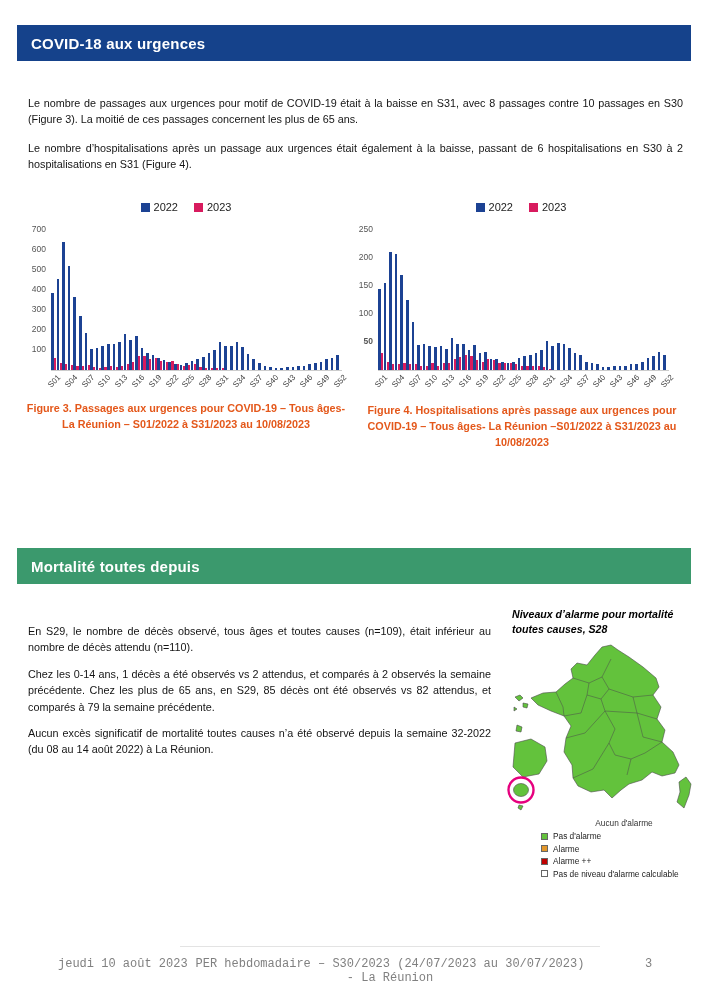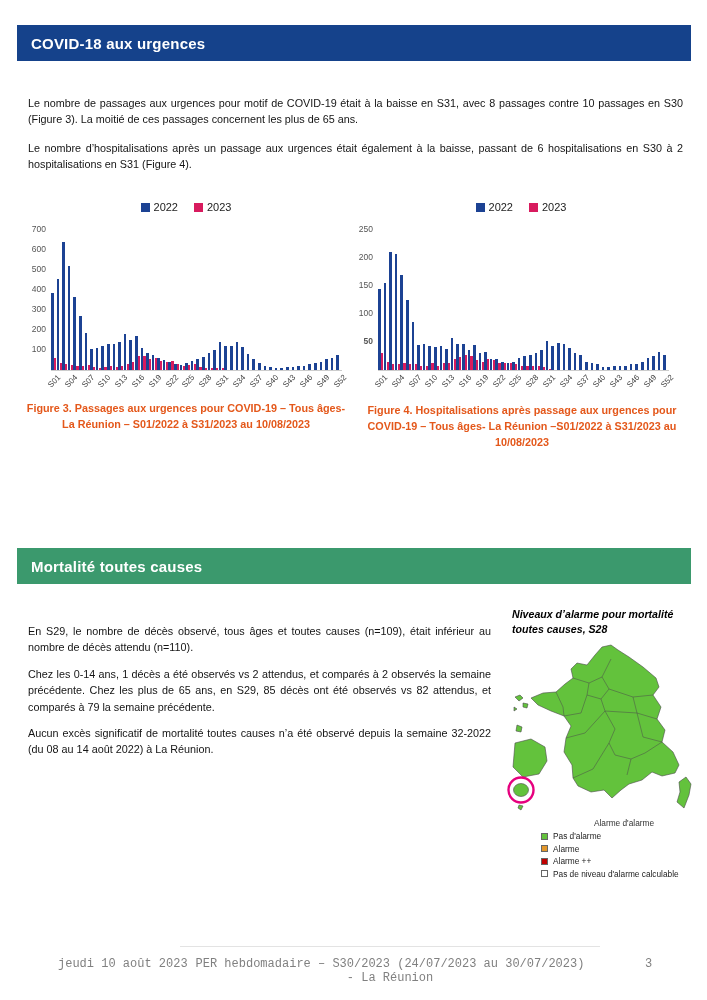--- a/index.html
+++ b/index.html
@@ -536,21 +536,21 @@
       <span class="xl" style="left: 227.04px;">S46</span>
       <span class="xl" style="left: 243.84px;">S49</span>
       <span class="xl" style="left: 260.64px;">S52</span>
     </div>
   </div>
 
 <div class="caption" id="cap3">Figure 3. Passages aux urgences pour COVID-19 – Tous âges- La Réunion – S01/2022 à S31/2023 au 10/08/2023</div>
 <div class="caption" id="cap4">Figure 4. Hospitalisations après passage aux urgences pour COVID-19 – Tous âges- La Réunion –S01/2022 à S31/2023 au 10/08/2023</div>
 
 <div class="section-bar" id="bar-mort">
-  <span>Mortalité toutes causes</span>
+  <span>Mortalité toutes depuis</span>
 </div>
 
 <p class="para" id="mp1">En S29, le nombre de décès observé, tous âges et toutes causes (n=109), était inférieur au nombre de décès attendu (n=110).</p>
 <p class="para" id="mp2">Chez les 0-14 ans, 1 décès a été observés vs 2 attendus, et comparés à 2 observés la semaine précédente. Chez les plus de 65 ans, en S29, 85 décès ont été observés vs 82 attendus, et comparés à 79 la semaine précédente.</p>
 <p class="para" id="mp3">Aucun excès significatif de mortalité toutes causes n’a été observé depuis la semaine 32-2022 (du 08 au 14 août 2022) à La Réunion.</p>
 
 <div id="map-title">Niveaux d’alarme pour mortalité toutes causes, S28</div>
 
 <svg id="map-svg" width="200" height="182" viewBox="0 0 200 182">
   <g fill="#63C23C" stroke="#4a4a4a" stroke-width="0.6" stroke-linejoin="round">
@@ -581,21 +581,21 @@
     <path d="M12,88 l5,2 l-1,5 l-5,-1 z"></path>
     <path d="M10,106 L26,102 L40,110 L42,124 L34,137 L18,140 L8,130 Z"></path>
     <ellipse cx="16" cy="153" rx="7.5" ry="6.5"></ellipse>
     <path d="M14,168 l4,1 l-2,4 l-3,-2 z"></path>
   </g>
 
   <circle cx="16" cy="153" r="12.5" fill="none" stroke="#E6007E" stroke-width="2.4"></circle>
 </svg>
 
 <div id="map-legend">
-  <div class="lt">Alarme d'alarme</div>
+  <div class="lt">Aucun d'alarme</div>
   <div class="leg-item">
     <span class="leg-sq" style="background: rgb(99, 194, 60);"></span>
     <span>Pas d'alarme</span>
   </div>
   <div class="leg-item">
     <span class="leg-sq" style="background: rgb(226, 151, 43);"></span>
     <span>Alarme</span>
   </div>
   <div class="leg-item">
     <span class="leg-sq" style="background: rgb(192, 0, 0);"></span>

